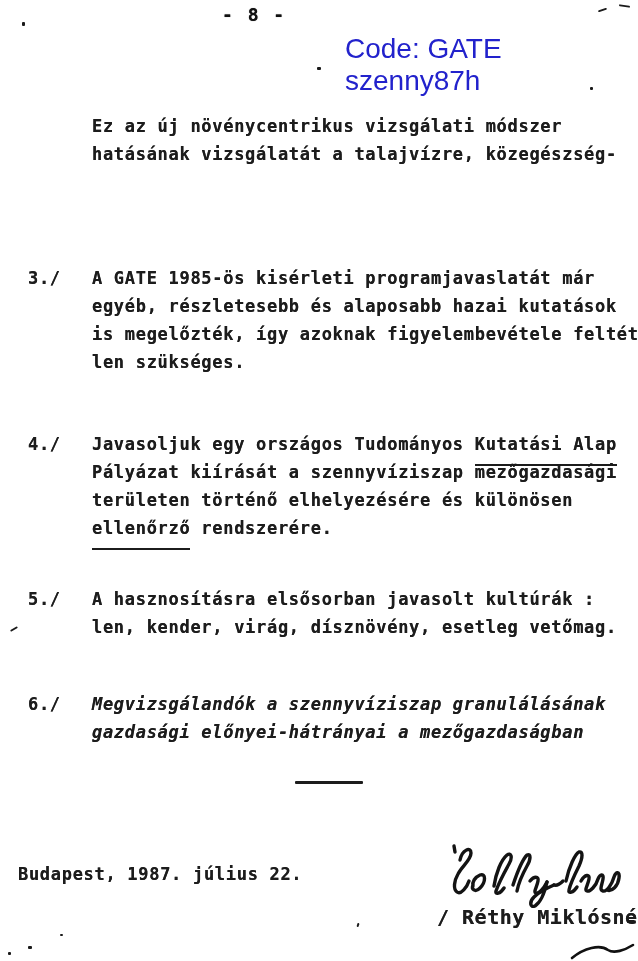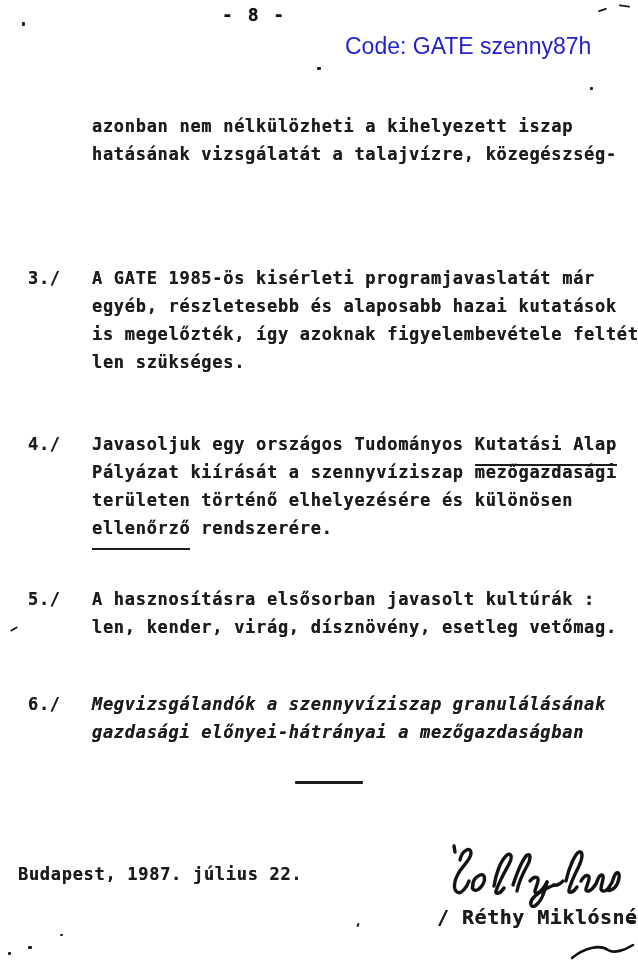--- a/index.html
+++ b/index.html
@@ -25,37 +25,37 @@
   .item .num{position:absolute;left:28px;top:0;}
   .item .body{margin-left:92px;}
   .pagenum{
     position:absolute;left:222px;top:4px;
     font-size:18px;letter-spacing:2px;font-weight:bold;color:#111;
     text-shadow:0 0 0.7px rgba(0,0,0,0.8);
   }
   .code{
     position:absolute;left:345px;top:33px;
     font-family:"Liberation Sans","DejaVu Sans",sans-serif;
-    font-size:23px;font-weight:400;letter-spacing:0px;
+    font-size:28px;font-weight:400;letter-spacing:0px;
   }
   .dash-rule{
     position:absolute;left:295px;top:781px;width:68px;height:3px;
     background:#1c1c1c;border-radius:1px;
   }
   .speck{position:absolute;background:#1a1a1a;border-radius:1px;}
   svg{position:absolute;display:block;}
 </style>
 </head>
 <body>
 
 <div class="pagenum">- 8 -</div>
 
 <div class="code" style="color: rgb(34, 34, 204);">Code: GATE szenny87h</div>
 
-<div class="tw" style="left:92px;top:112px;"><div class="tline"><span>azonban nem nélkülözheti a kihelyezett iszap</span></div><div class="tline"><span>hatásának vizsgálatát a talajvízre, közegészség-</span></div></div>
+<div class="tw" style="left:92px;top:112px;"><div class="tline"><span>Ez az új növénycentrikus vizsgálati módszer</span></div><div class="tline"><span>hatásának vizsgálatát a talajvízre, közegészség-</span></div></div>
 
 <div class="item" style="top:264px;">
   <span class="tw num">3./</span>
   <div class="tw body" style="position:relative;"><div class="tline"><span>A GATE 1985-ös kisérleti programjavaslatát már</span></div><div class="tline"><span>egyéb, részletesebb és alaposabb hazai kutatások</span></div><div class="tline"><span>is megelőzték, így azoknak figyelembevétele feltét-</span></div><div class="tline"><span>len szükséges.</span></div></div>
 </div>
 
 <div class="item" style="top:430px;">
   <span class="tw num">4./</span>
   <div class="tw body" style="position:relative;"><div class="tline"><span>Javasoljuk egy országos Tudományos </span><span class="u">Kutatási Alap</span></div><div class="tline"><span>Pályázat kiírását a szennyvíziszap mezőgazdasági</span></div><div class="tline"><span>területen történő elhelyezésére és különösen</span></div><div class="tline"><span class="u">ellenőrző</span><span> rendszerére.</span></div></div>
 </div>

